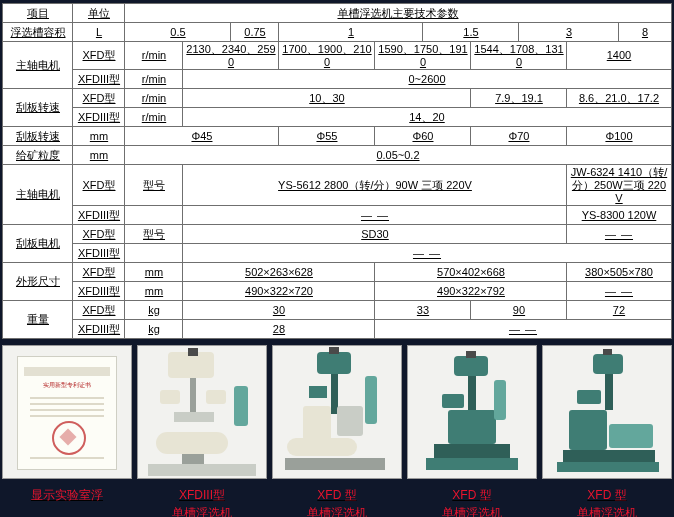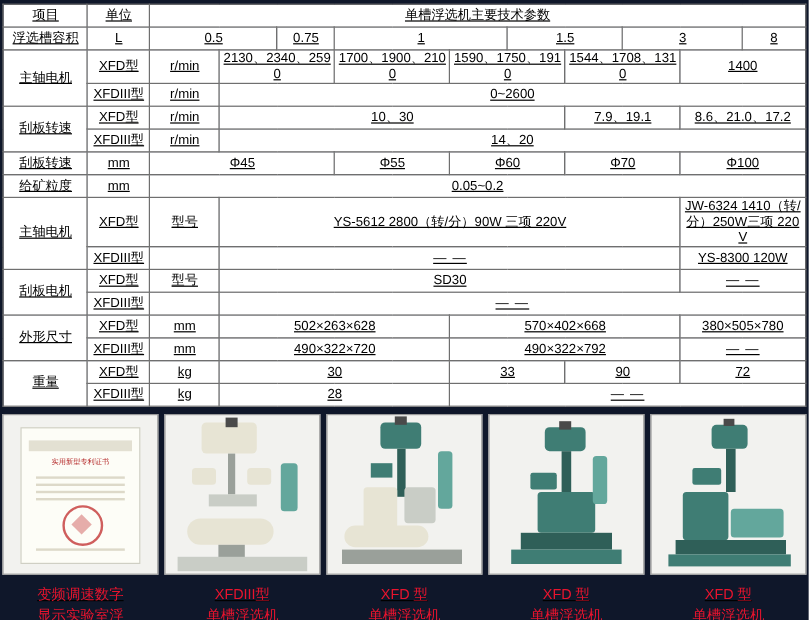--- a/index.html
+++ b/index.html
@@ -278,21 +278,20 @@
           <div class="redtext">实用新型专利证书</div>
           <div class="line" style="top:40px"></div>
           <div class="line" style="top:46px"></div>
           <div class="line" style="top:52px"></div>
           <div class="line" style="top:58px"></div>
           <div class="seal"></div>
           <div class="line" style="top:100px"></div>
         </div>
       </div>
       <div class="caption cap-wide">
-        <div>变频调速数字</div>
         <div>显示实验室浮</div>
 
       </div>
     </div>
 
     <div class="card">
       <div class="photo">
         <div class="mach cream" style="left:30px;top:6px;width:46px;height:26px;border-radius:4px"></div>
         <div class="mach dark" style="left:50px;top:2px;width:10px;height:8px"></div>
         <div class="mach grey-d" style="left:52px;top:32px;width:6px;height:34px"></div>

